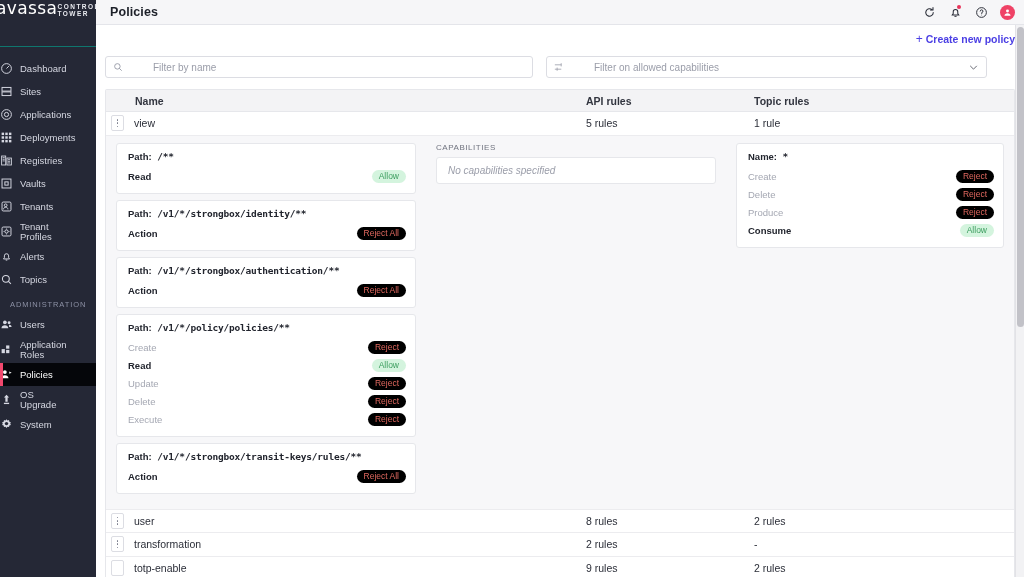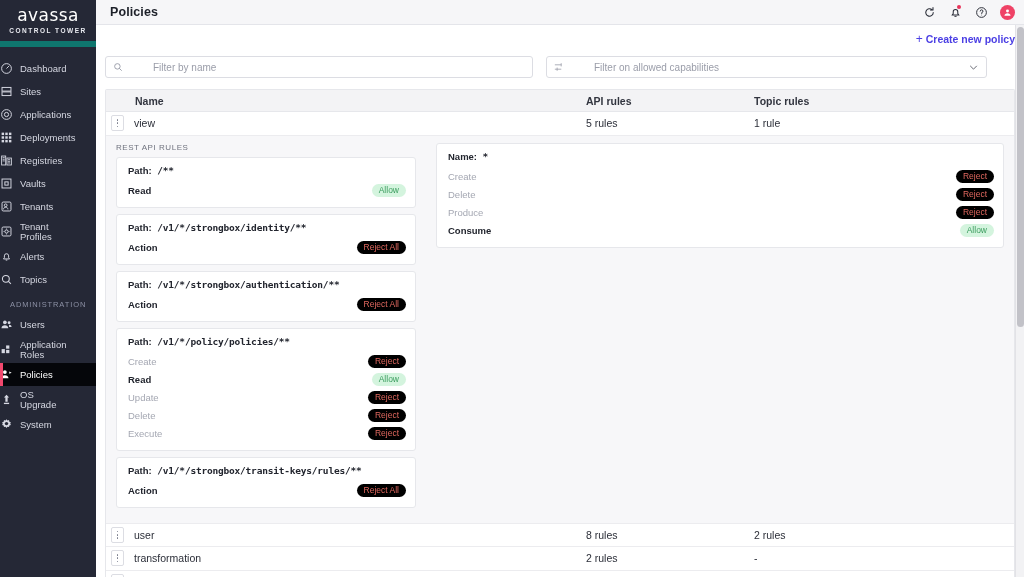--- a/index.html
+++ b/index.html
@@ -16,23 +16,23 @@
   
   .sidebar {
     width: 96px; flex: 0 0 96px; height: 577px;
     background: #252836;
     display: flex; flex-direction: column;
     overflow: hidden;
   }
   .logo-box {
     height: 47px; flex: 0 0 47px;
     background: #252836;
-    display: flex; flex-direction: column;
-    align-items: center; justify-content: center;
-    border-bottom: 6px solid #0f766e;
+    display: flex; flex-direction: row;
+    align-items: flex-start; justify-content: center;
+    border-bottom: 1px solid #0f766e;
   }
   .logo-word {
     color: #ffffff;
     font-size: 17px;
     letter-spacing: 0.4px;
     font-weight: 400;
     font-family: "DejaVu Sans", sans-serif;
     line-height: 1;
   }
   .logo-sub {
@@ -450,21 +450,20 @@
               </span>
             <span>view</span>
           </div>
           <div class="col-api">5 rules</div>
           <div class="col-topic">1 rule</div>
         </div>
 
         <div class="detail">
 
           <div class="detail-col rest">
-            <div class="dl-title">REST API RULES</div>
 
             <div class="card">
               <div class="path"><span class="lbl">Path:</span> <span>/**</span></div>
               <div class="act-row on">
                 <span class="act-name">Read</span>
                 <span class="badge allow">Allow</span>
               </div>
             </div>
 
             <div class="card">
@@ -509,20 +508,24 @@
 
             <div class="card">
               <div class="path"><span class="lbl">Path:</span> <span>/v1/*/strongbox/transit-keys/rules/**</span></div>
               <div class="act-row on">
                 <span class="act-name">Action</span>
                 <span class="badge reject">Reject All</span>
               </div>
             </div>
           </div>
 
+          <div class="detail-col caps">
+            <div class="dl-title">CAPABILITIES</div>
+            <div class="card empty">No capabilities specified</div>
+          </div>
 
           <div class="detail-col topic">
             <div class="card">
               <div class="path"><span class="lbl">Name:</span> <span>*</span></div>
               <div class="act-row">
                 <span class="act-name">Create</span>
                 <span class="badge reject">Reject</span>
               </div>
               <div class="act-row">
                 <span class="act-name">Delete</span>

